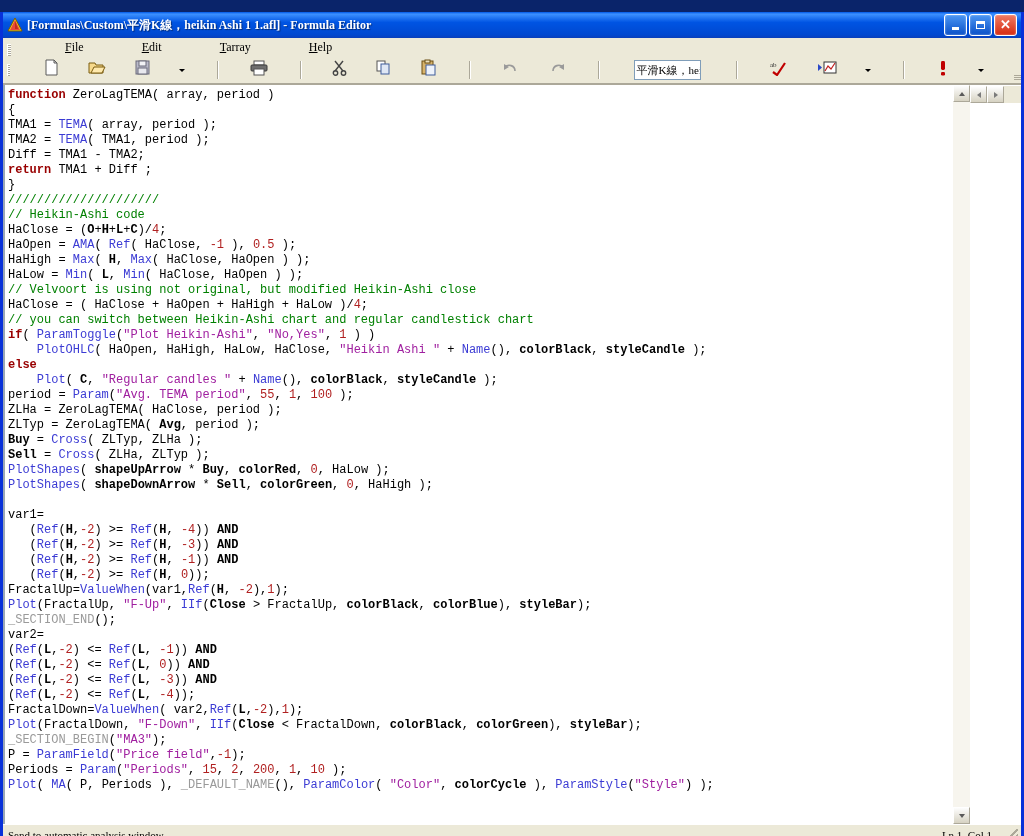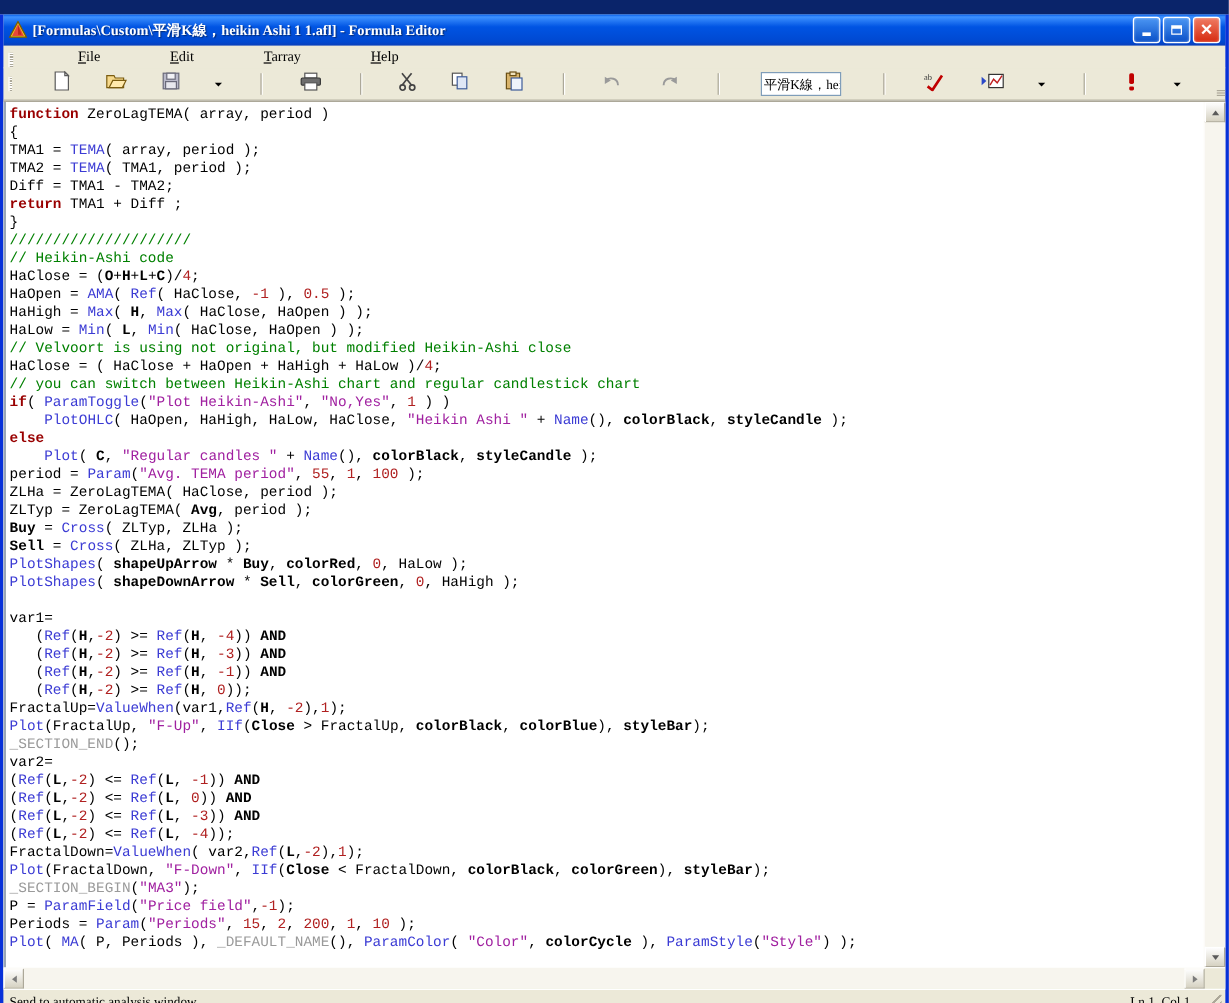--- a/index.html
+++ b/index.html
@@ -92,21 +92,21 @@
     font-family:"Liberation Serif",serif;font-size:11px;color:#000;
     overflow:hidden;white-space:nowrap;
   }
   .tb-endgrip{
     margin-left:2px;width:9px;height:22px;display:flex;flex-direction:column;
     align-items:center;justify-content:flex-end;
   }
   .tb-endgrip .bar{width:7px;height:1px;background:#aca899;margin-bottom:1px;}
   
   .editor-wrap{
-    flex:1 1 auto;display:flex;flex-direction:column;min-height:0;
+    flex:1 1 auto;display:flex;min-height:0;
     background:#ffffff;
     border-top:1px solid #aca899;
   }
   .editor-row{flex:1 1 auto;display:flex;min-height:0;}
   .code{
     flex:1 1 auto;position:relative;background:#fff;overflow:hidden;
     border-left:2px solid #9aa7b5;
     padding:3px 0 0 3px;
     box-sizing:border-box;
   }

